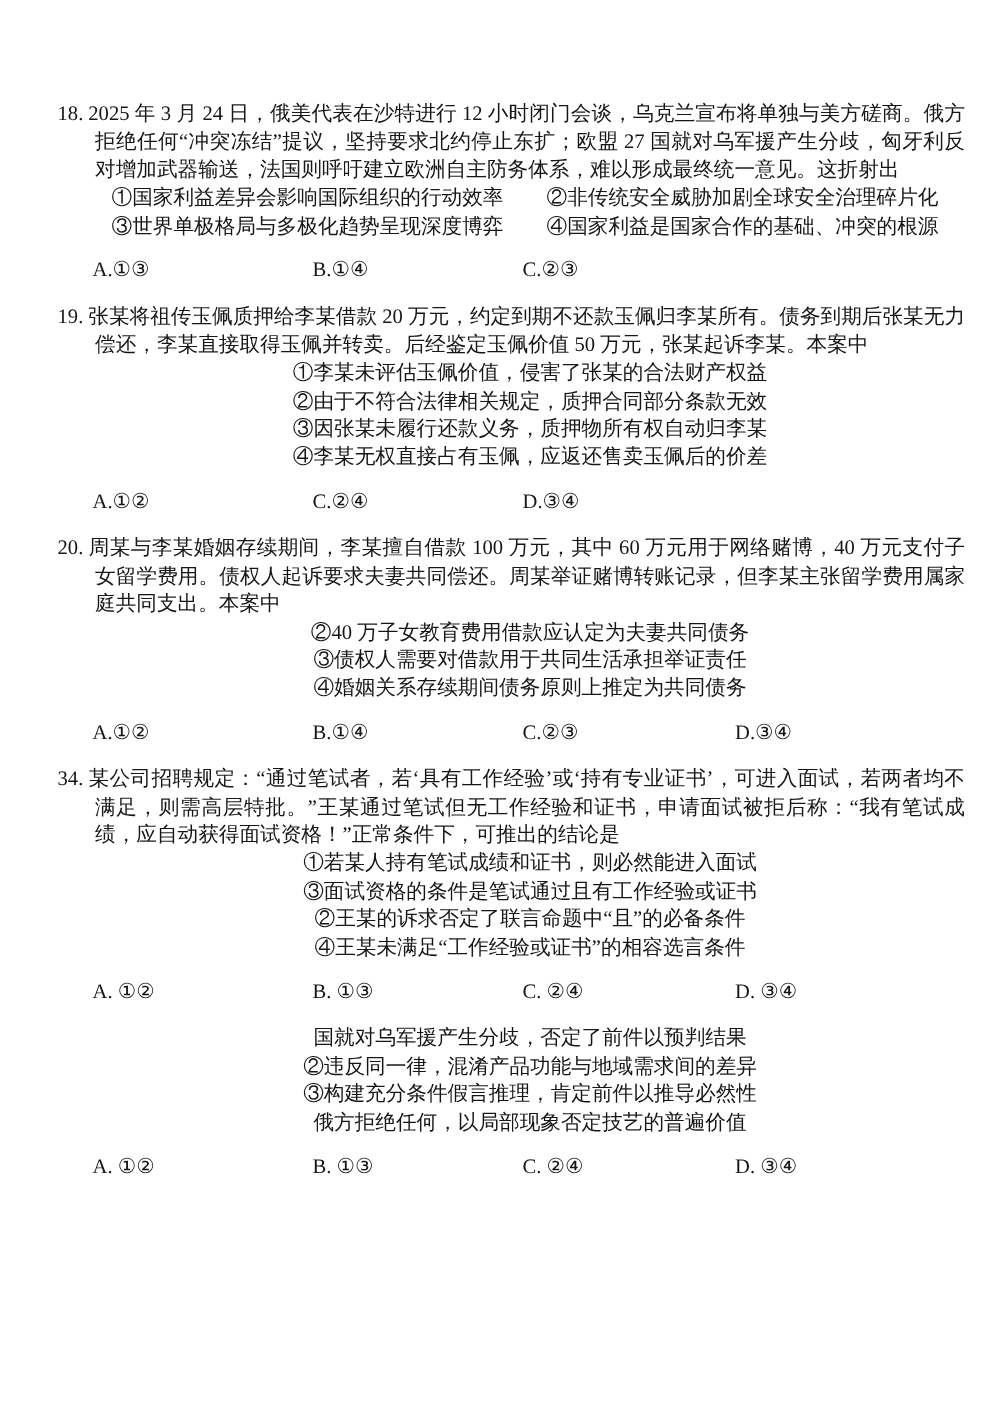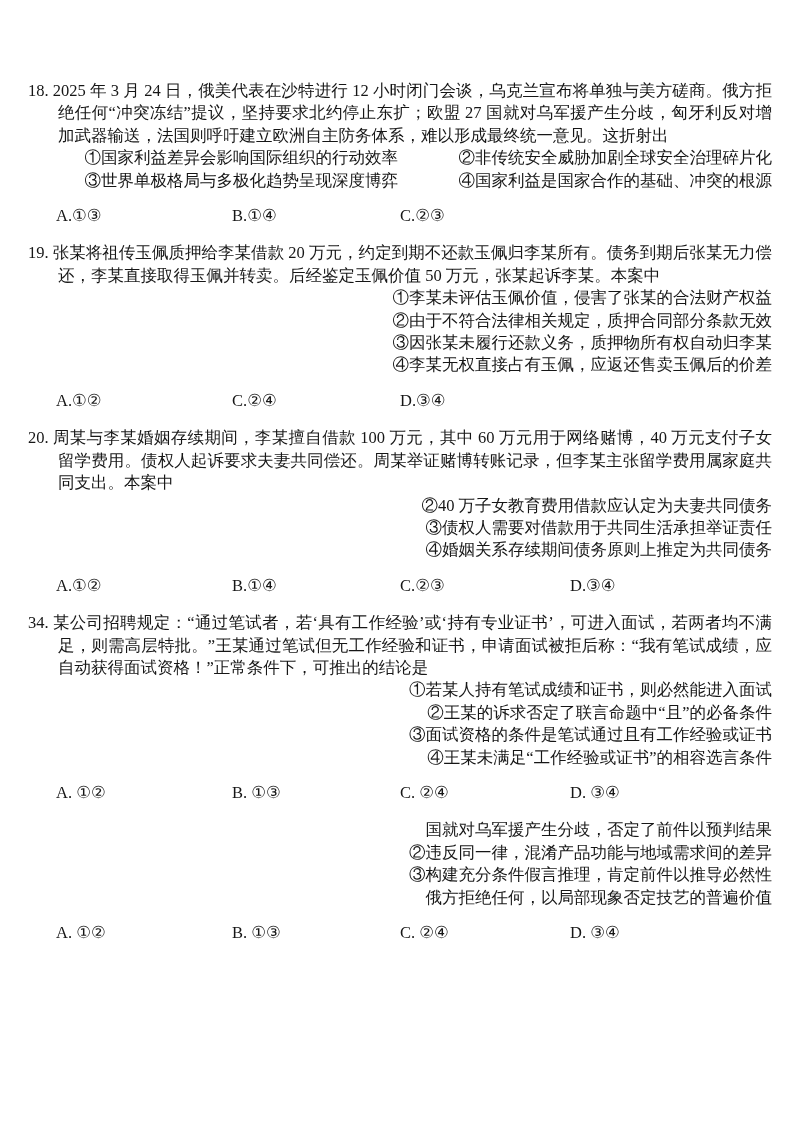--- a/index.html
+++ b/index.html
@@ -9,21 +9,21 @@
   }
   body {
     height: 1132px;
     font-family: "Liberation Serif", "DejaVu Serif", serif;
     color: #161616;
     overflow: hidden;
   }
   .page {
     width: 800px;
     height: 1132px;
-    padding: 80px 28px 0 28px;
+    padding: 80px 28px 0 46px;
     background: #ffffff;
   }
   .question {
     font-size: 16.5px;
     line-height: 22.4px;
     margin-bottom: 15px;
   }
   .stem-block {
     padding-left: 30px;
     text-indent: -30px;
@@ -31,21 +31,21 @@
   }
   .q-num {
     display: inline;
     padding-right: 4px;
   }
   .options {
     padding-left: 30px;
   }
   .options .opt {
     display: block;
-    text-align: right;
+    text-align: center;
   }
   .options.two-col {
     display: grid;
     grid-template-columns: 340px 1fr;
   }
   .answers {
     padding-left: 28px;
     display: grid;
     grid-template-columns: 176px 168px 170px 1fr;
     margin-top: 13px;
@@ -110,22 +110,22 @@
       <span class="ans">D.③④</span>
     </div>
   </div>
 
   <div class="question">
     <div class="stem-block">
       <span class="q-num">34.</span><span class="q-stem">某公司招聘规定：“通过笔试者，若‘具有工作经验’或‘持有专业证书’，可进入面试，若两者均不满足，则需高层特批。”王某通过笔试但无工作经验和证书，申请面试被拒后称：“我有笔试成绩，应自动获得面试资格！”正常条件下，可推出的结论是</span>
     </div>
     <div class="options">
       <span class="opt">①若某人持有笔试成绩和证书，则必然能进入面试</span>
+      <span class="opt">③面试资格的条件是笔试通过且有工作经验或证书</span>
       <span class="opt">②王某的诉求否定了联言命题中“且”的必备条件</span>
-      <span class="opt">③面试资格的条件是笔试通过且有工作经验或证书</span>
       <span class="opt">④王某未满足“工作经验或证书”的相容选言条件</span>
     </div>
     <div class="answers">
       <span class="ans">A. ①②</span>
       <span class="ans">B. ①③</span>
       <span class="ans">C. ②④</span>
       <span class="ans">D. ③④</span>
     </div>
   </div>
 

